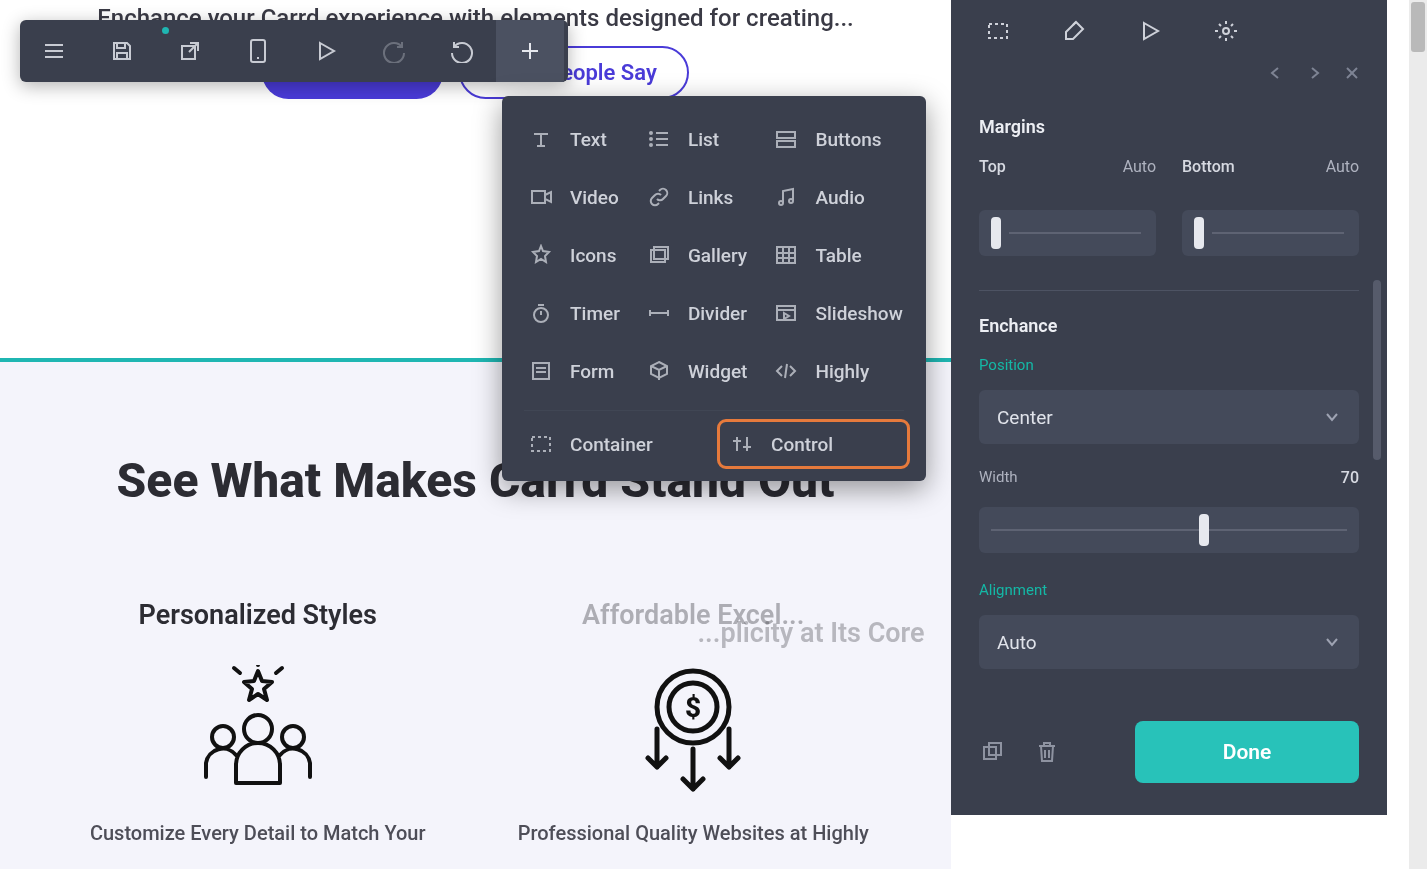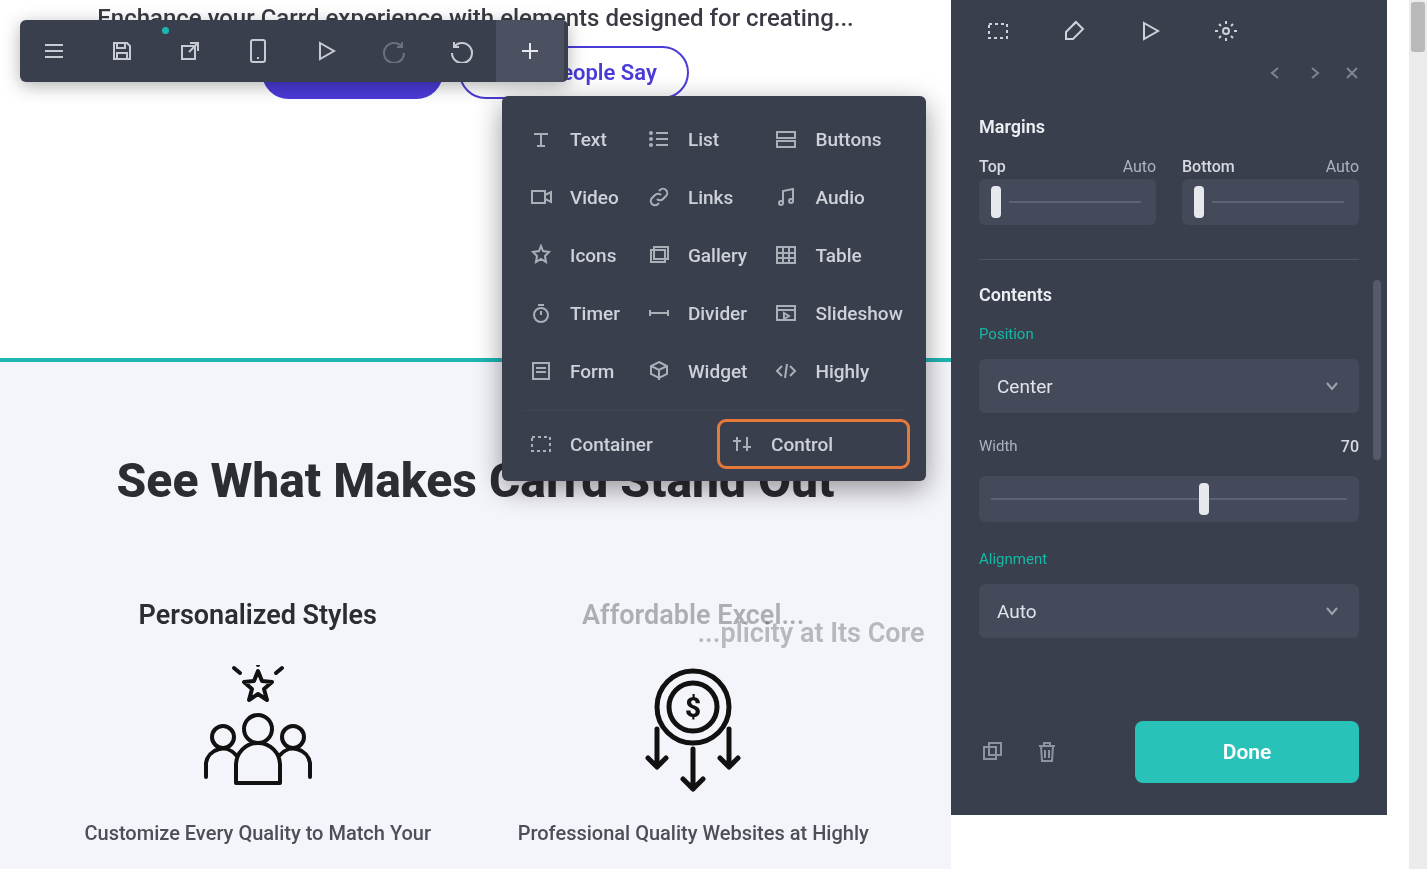--- a/index.html
+++ b/index.html
@@ -241,21 +241,21 @@
   .margins-row {
     display: flex;
     gap: 26px;
   }
   .margin-col { flex: 1; }
   .margin-head {
     display: flex;
     justify-content: space-between;
     font-size: 16px;
     color: #aeb2bf;
-    margin-bottom: 3px;
+    margin-bottom: 34px;
     text-align: center;
   }
   .margin-head .mh-left { color: #d6d9e1; font-weight:500;}
   .slider-track {
     width: 100%;
     height: 46px;
     background: #444a5a;
     border-radius: 6px;
     position: relative;
   }
@@ -395,21 +395,21 @@
             <line x1="42" y1="8" x2="36" y2="3"></line>
             <line x1="78" y1="8" x2="84" y2="3"></line>
             <circle cx="60" cy="64" r="14"></circle>
             <path d="M38 118 v-18 a22 22 0 0 1 44 0 v18z"></path>
             <circle cx="25" cy="72" r="11"></circle>
             <path d="M8 112 v-14 a17 17 0 0 1 30 -8"></path>
             <circle cx="95" cy="72" r="11"></circle>
             <path d="M112 112 v-14 a17 17 0 0 0 -30 -8"></path>
           </svg>
         </div>
-        <div class="feature-sub">Customize Every Quality to Match Your</div>
+        <div class="feature-sub">Customize Every Detail to Match Your</div>
       </div>
       <div class="feature">
         <h3 style="opacity:0.35">Affordable Excel...</h3>
         <div class="feature-icon">
           <svg width="120" height="130" viewBox="0 0 120 130" stroke="#111" stroke-width="5" fill="none" stroke-linejoin="round" stroke-linecap="round">
             <circle cx="60" cy="42" r="36"></circle>
             <circle cx="60" cy="42" r="24"></circle>
             <text x="60" y="52" text-anchor="middle" font-size="28" font-weight="800" fill="#111" stroke="none">$</text>
             <path d="M24 64 v38 l-9 -9 m9 9 l9 -9"></path>
             <path d="M96 64 v38 l-9 -9 m9 9 l9 -9"></path>
@@ -725,21 +725,21 @@
       </div>
       <div class="slider-track">
         <div class="slider-line"></div>
         <div class="slider-thumb"></div>
       </div>
     </div>
   </div>
 
   <div class="hr"></div>
 
-  <div class="panel-section-title">Contents</div>
+  <div class="panel-section-title">Enchance</div>
 
   <div class="field-label">Position</div>
   <div class="select-box">
     <span>Center</span>
     <span>
         <svg width="18" height="18" stroke="#9ea3b2" stroke-width="2" fill="none">
           <polyline points="4,6 9,12 14,6"></polyline>
         </svg>
       </span>
   </div>

